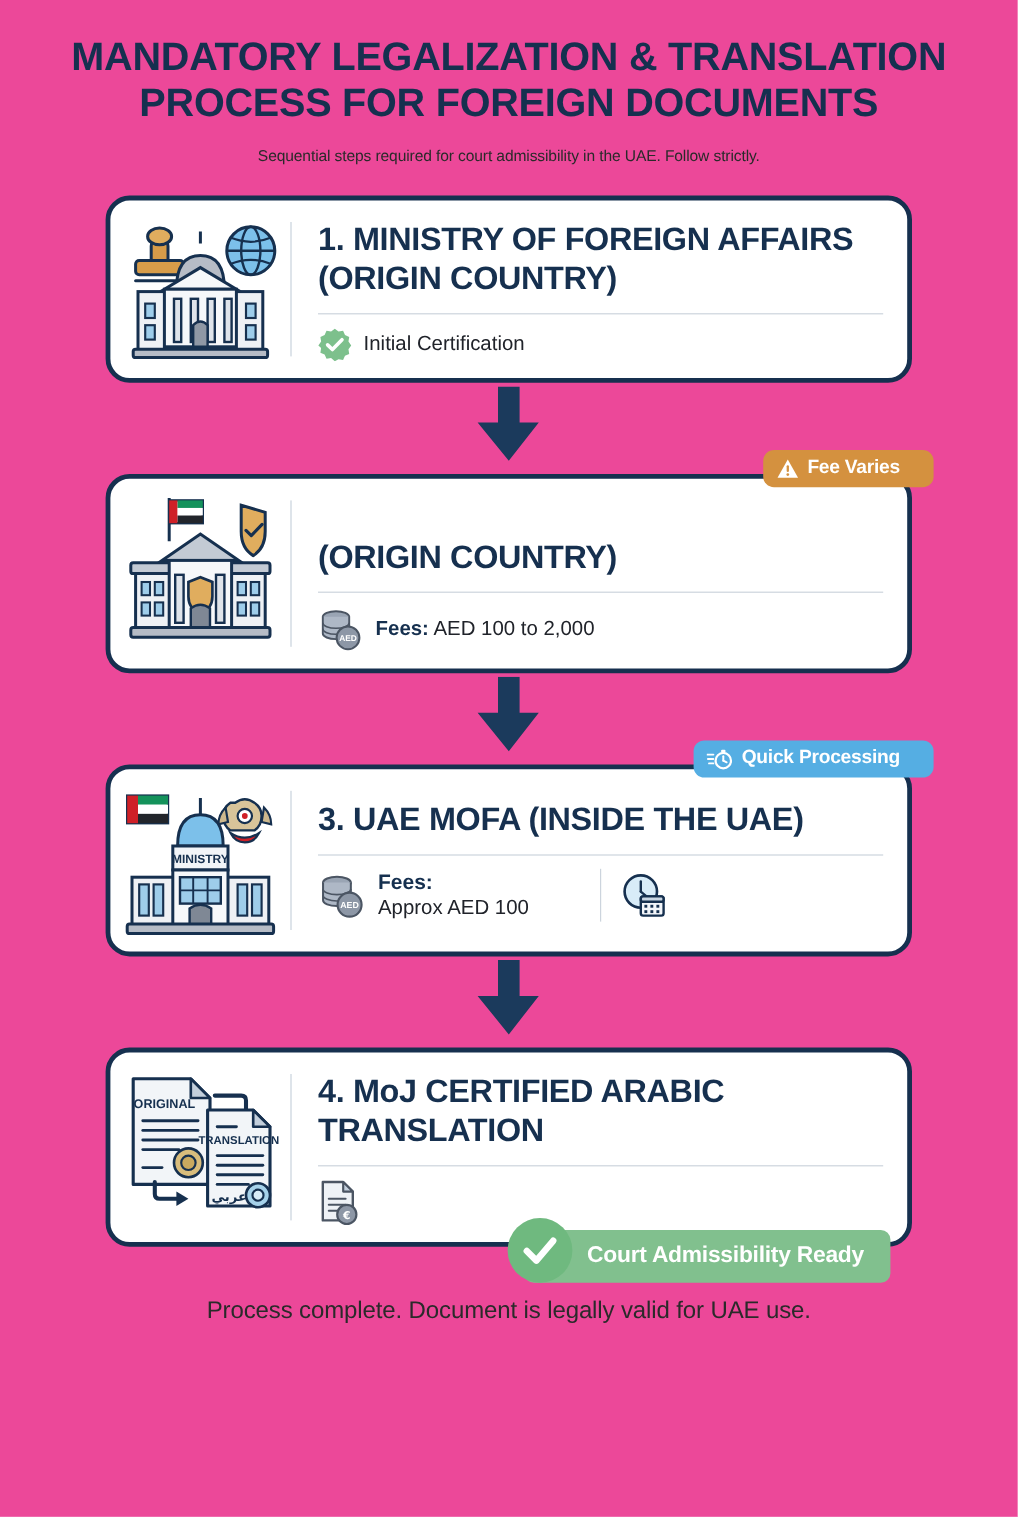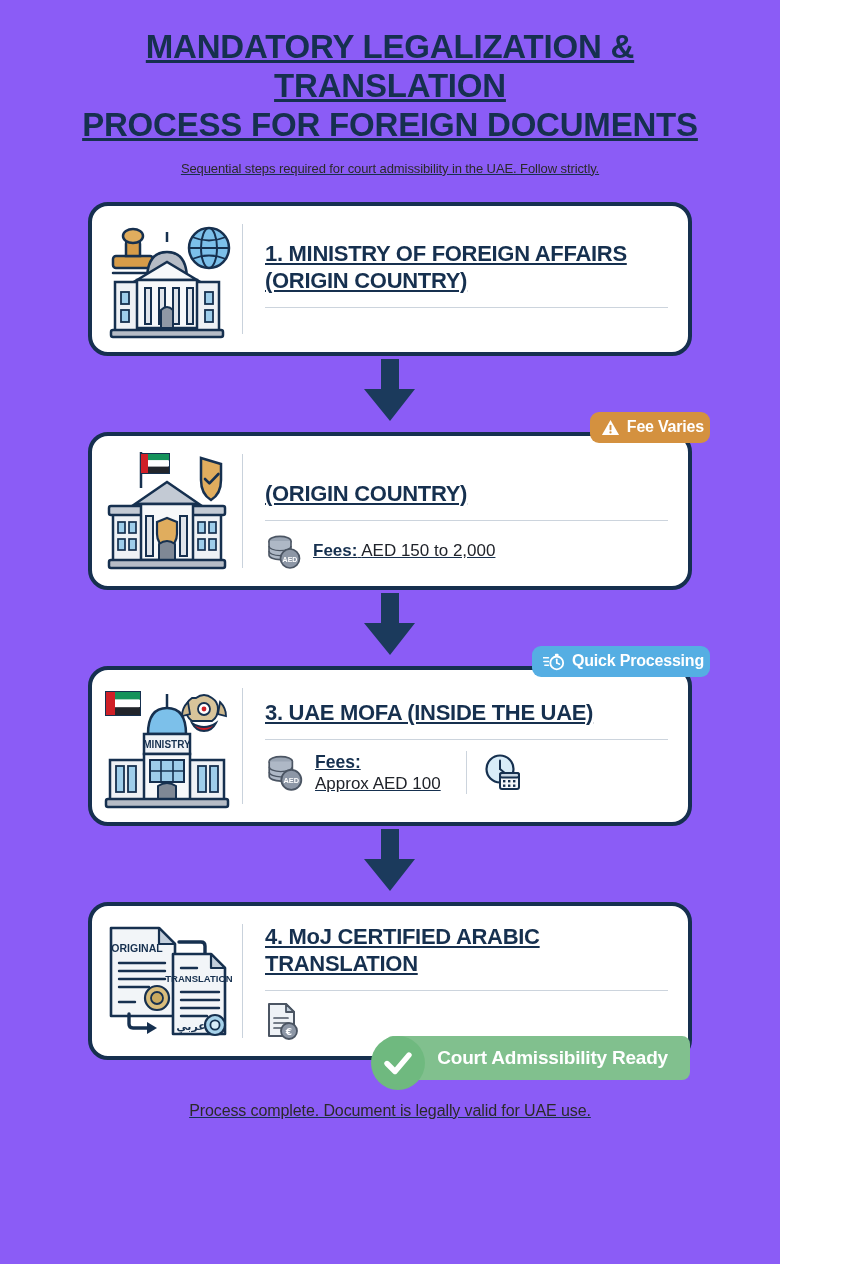--- a/index.html
+++ b/index.html
@@ -10,26 +10,25 @@
   }
   body {
     width: 848px;
     height: 1264px;
     font-family: "Liberation Sans", sans-serif;
     color: #16304f;
     overflow: hidden;
   }
   .page {
     position: relative;
-    width: 780px;
+    width: 848px;
     height: 1264px;
     box-sizing: border-box;
     padding: 0;
-    background: #8b5cf6;
-    text-decoration: underline;
+    background: #ec4899;
   }
 
   
   .header {
     padding: 28px 56px 0 56px;
     text-align: center;
   }
   .title {
     font-size: 33px;
     line-height: 1.18;
@@ -85,21 +84,21 @@
   }
   .card-body {
     flex: 1 1 auto;
     padding: 16px 20px 14px 22px;
     box-sizing: border-box;
     display: flex;
     flex-direction: column;
     justify-content: center;
   }
   .card-title {
-    font-size: 22px;
+    font-size: 27px;
     font-weight: 800;
     line-height: 1.22;
     color: #16304f;
     letter-spacing: -0.3px;
     text-transform: uppercase;
   }
   .card-title.mixed { text-transform: none; }
   .hr {
     height: 1px;
     background: #ccd4dd;
@@ -140,38 +139,38 @@
   .metric-text .stack-value { display: block; }
 
   
   .badge {
     position: absolute;
     top: -20px;
     right: -18px;
     display: inline-flex;
     align-items: center;
     gap: 7px;
-    padding: 6px 6px 6px 11px;
+    padding: 6px 28px 6px 11px;
     border-radius: 9px;
     color: #ffffff;
     font-size: 16px;
     font-weight: 700;
     letter-spacing: -0.2px;
     z-index: 5;
     white-space: nowrap;
   }
   .badge.warn { background: #d4913f; }
   .badge.info { background: #55aee3; }
 
   .ready-banner {
     position: absolute;
-    right: 2px;
+    right: 18px;
     bottom: -30px;
     display: inline-flex;
-    align-items: flex-start;
+    align-items: flex-end;
     z-index: 6;
     height: 54px;
   }
   .ready-pill {
     background: #81c08e;
     color: #ffffff;
     font-size: 19px;
     font-weight: 700;
     letter-spacing: -0.2px;
     padding: 0 22px 0 52px;
@@ -199,21 +198,21 @@
     display: flex;
     align-items: center;
     justify-content: center;
     position: relative;
   }
 
   
   .footer {
     margin-top: 42px;
     text-align: center;
-    font-size: 16px;
+    font-size: 20px;
     color: #2a2a2a;
     letter-spacing: -0.1px;
   }
 
   .i-svg { display: block; }
 </style>
 </head>
 <body>
 
 <div class="page">
@@ -264,20 +263,31 @@
             <rect x="10" y="112" width="112" height="7" rx="2" fill="#b6bcc6" stroke="#16304f" stroke-width="2.5"></rect>
           </svg>
         </div>
         <div class="card-sep"></div>
         <div class="card-body">
           <div class="card-title">
             <span>1. MINISTRY OF FOREIGN AFFAIRS</span><br>
             <span>(ORIGIN COUNTRY)</span>
           </div>
           <div class="hr"></div>
+          <div class="metrics">
+            <div class="metric">
+              <span>
+                <svg class="i-svg" width="28" height="28" viewBox="0 0 28 28" aria-hidden="true">
+                  <path d="M14 1 l3.1 2.3 3.8-.6 1.6 3.5 3.5 1.6-.6 3.8L27.7 15l-2.3 3.1.6 3.8-3.5 1.6-1.6 3.5-3.8-.6L14 28l-3.1-2.6-3.8.6-1.6-3.5-3.5-1.6.6-3.8L0.3 15l2.3-3.4-.6-3.8 3.5-1.6 1.6-3.5 3.8.6z" fill="#7dc08c"></path>
+                  <path d="M8 14.4 l4 3.9 8-8.2" fill="none" stroke="#ffffff" stroke-width="3" stroke-linecap="round" stroke-linejoin="round"></path>
+                </svg>
+              </span>
+              <span class="metric-text">Initial Certification</span>
+            </div>
+          </div>
         </div>
       </div>
     </div>
 
     <div class="connector">
       <span>
         <svg class="i-svg" width="74" height="70" viewBox="0 0 74 70" aria-hidden="true">
           <path d="M28 0 h18 v30 h16 L37 62 L11 30 h17 z" fill="#1b3a5c"></path>
         </svg>
       </span>
@@ -339,21 +349,21 @@
               <span>
                 <svg class="i-svg" width="38" height="38" viewBox="0 0 38 38" aria-hidden="true">
                   <ellipse cx="15" cy="9" rx="11" ry="4.6" fill="#9aa5b4" stroke="#4b5563" stroke-width="1.6"></ellipse>
                   <path d="M4 9 v14 a11 4.6 0 0 0 22 0 V9" fill="#aeb8c6" stroke="#4b5563" stroke-width="1.6"></path>
                   <path d="M4 14 a11 4.6 0 0 0 22 0" fill="none" stroke="#4b5563" stroke-width="1.3"></path>
                   <path d="M4 19 a11 4.6 0 0 0 22 0" fill="none" stroke="#4b5563" stroke-width="1.3"></path>
                   <circle cx="25" cy="26.5" r="9.5" fill="#8d97a6" stroke="#4b5563" stroke-width="1.7"></circle>
                   <text x="25" y="29.5" font-family="'Liberation Sans',sans-serif" font-size="7" font-weight="700" fill="#ffffff" text-anchor="middle">AED</text>
                 </svg>
               </span>
-              <span class="metric-text"><b>Fees:</b> <span>AED 150 to 2,000</span></span>
+              <span class="metric-text"><b>Fees:</b> <span>AED 100 to 2,000</span></span>
             </div>
           </div>
         </div>
       </div>
     </div>
 
     <div class="connector">
       <span>
         <svg class="i-svg" width="74" height="70" viewBox="0 0 74 70" aria-hidden="true">
           <path d="M28 0 h18 v30 h16 L37 62 L11 30 h17 z" fill="#1b3a5c"></path>

